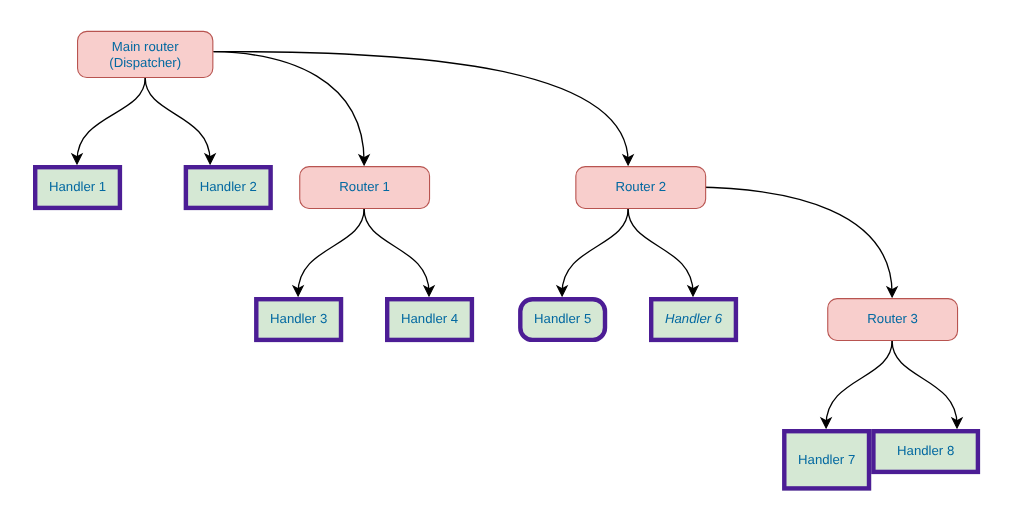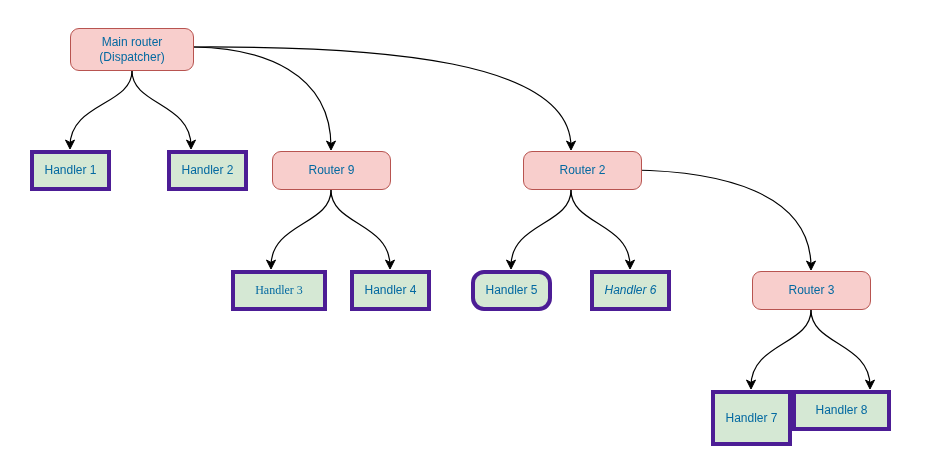--- a/index.html
+++ b/index.html
@@ -109,23 +109,23 @@
         <path class="edge-path" d="M 811,310 C 811,345 870,343 870,386"></path>
         <path d="M 870,389 L 865.5,380 L 870,382.5 L 874.5,380 Z" class="arrow-head"></path>
       </g>
     </svg>
 
   <div id="nodes-layer">
       <div class="node node-router" style="left: 70px; top: 28px; width: 124px; height: 43px;"><span>Main router
 (Dispatcher)</span></div>
       <div class="node node-handler" style="left: 30px; top: 150px; width: 81px; height: 41px;"><span>Handler 1</span></div>
       <div class="node node-handler" style="left: 150px; top: 150px; width: 81px; height: 41px; margin-left: 17px;"><span>Handler 2</span></div>
-      <div class="node node-router" style="left: 272px; top: 151px; width: 119px; height: 39px;"><span>Router 9</span></div>
+      <div class="node node-router" style="left: 272px; top: 151px; width: 119px; height: 39px;"><span>Router 1</span></div>
       <div class="node node-router" style="left: 512px; top: 151px; width: 119px; height: 39px; margin-left: 11px;"><span>Router 2</span></div>
-      <div class="node node-handler" style="left: 231px; top: 270px; width: 96px; height: 41px; font-family: Liberation Serif, serif;"><span>Handler 3</span></div>
+      <div class="node node-handler" style="left: 231px; top: 270px; width: 81px; height: 41px;"><span>Handler 3</span></div>
       <div class="node node-handler" style="left: 350px; top: 270px; width: 81px; height: 41px;"><span>Handler 4</span></div>
       <div class="node node-handler" style="left: 471px; top: 270px; width: 81px; height: 41px; border-radius: 13px;"><span>Handler 5</span></div>
       <div class="node node-handler" style="left: 590px; top: 270px; width: 81px; height: 41px; font-style: italic;"><span>Handler 6</span></div>
       <div class="node node-router" style="left: 752px; top: 271px; width: 119px; height: 39px;"><span>Router 3</span></div>
       <div class="node node-handler" style="left: 711px; top: 390px; width: 81px; height: 56px;"><span>Handler 7</span></div>
       <div class="node node-handler" style="left: 792px; top: 390px; width: 99px; height: 41px;"><span>Handler 8</span></div>
     </div>
 
 </div>
 

